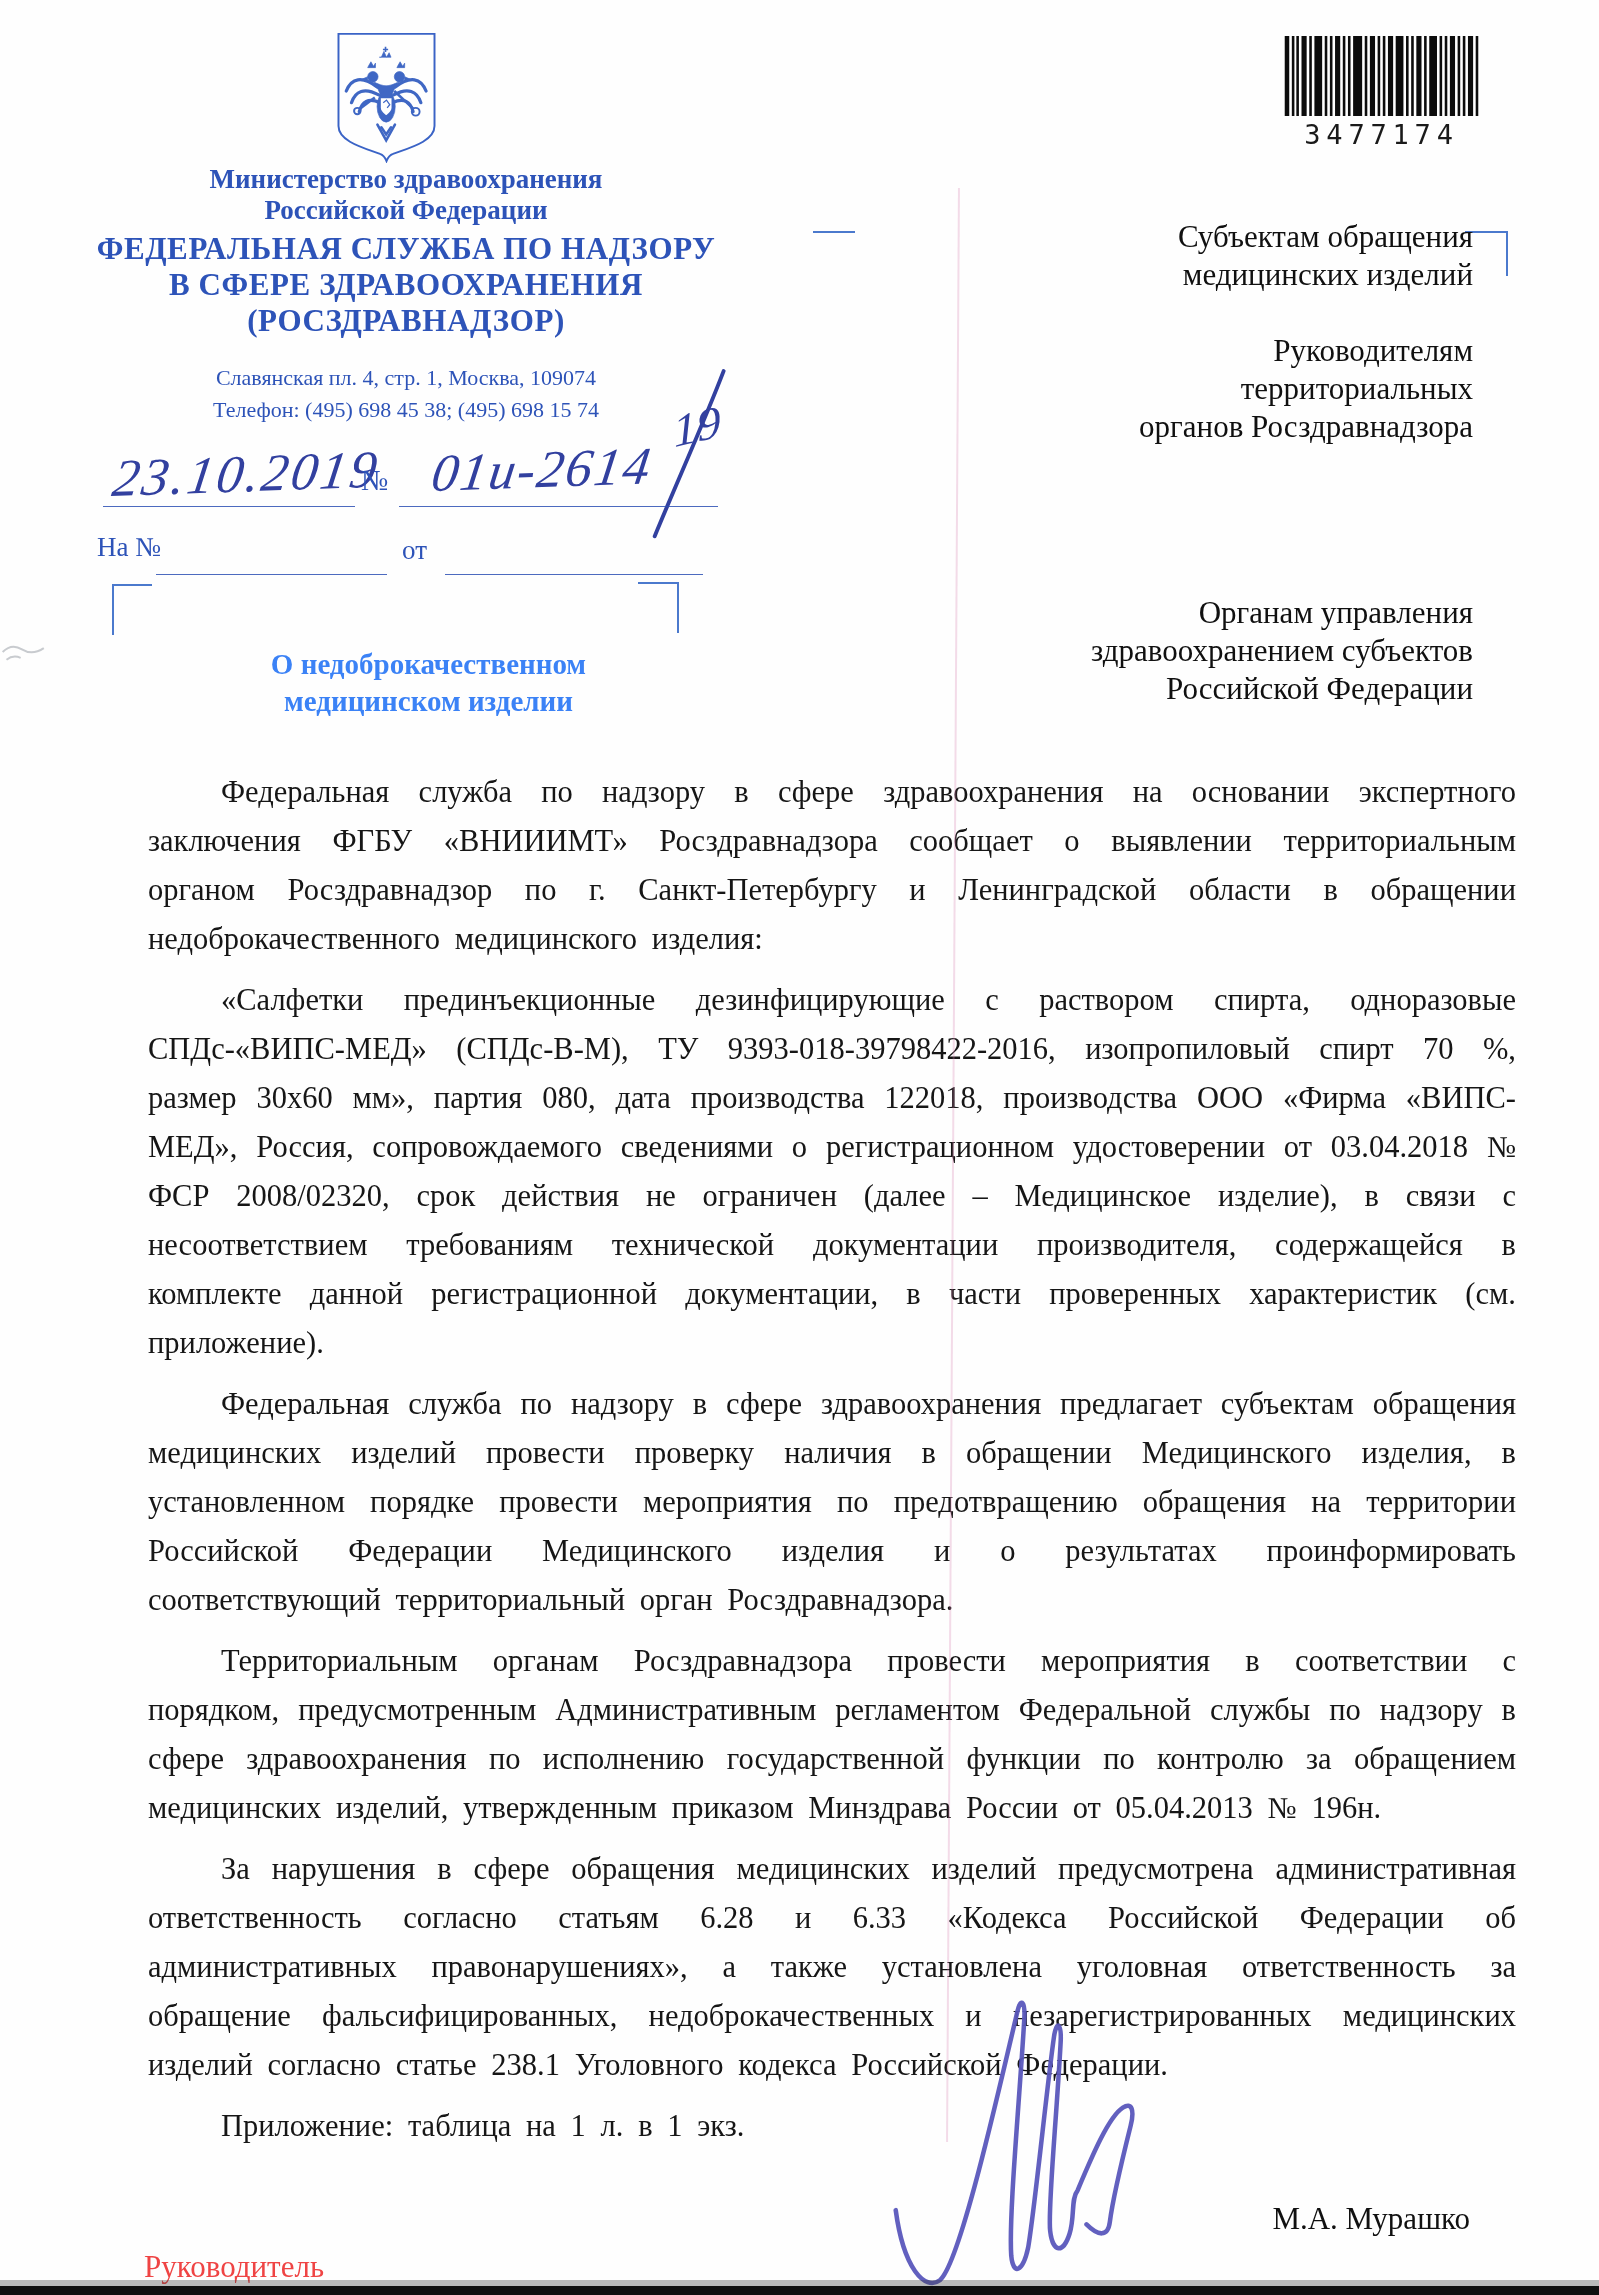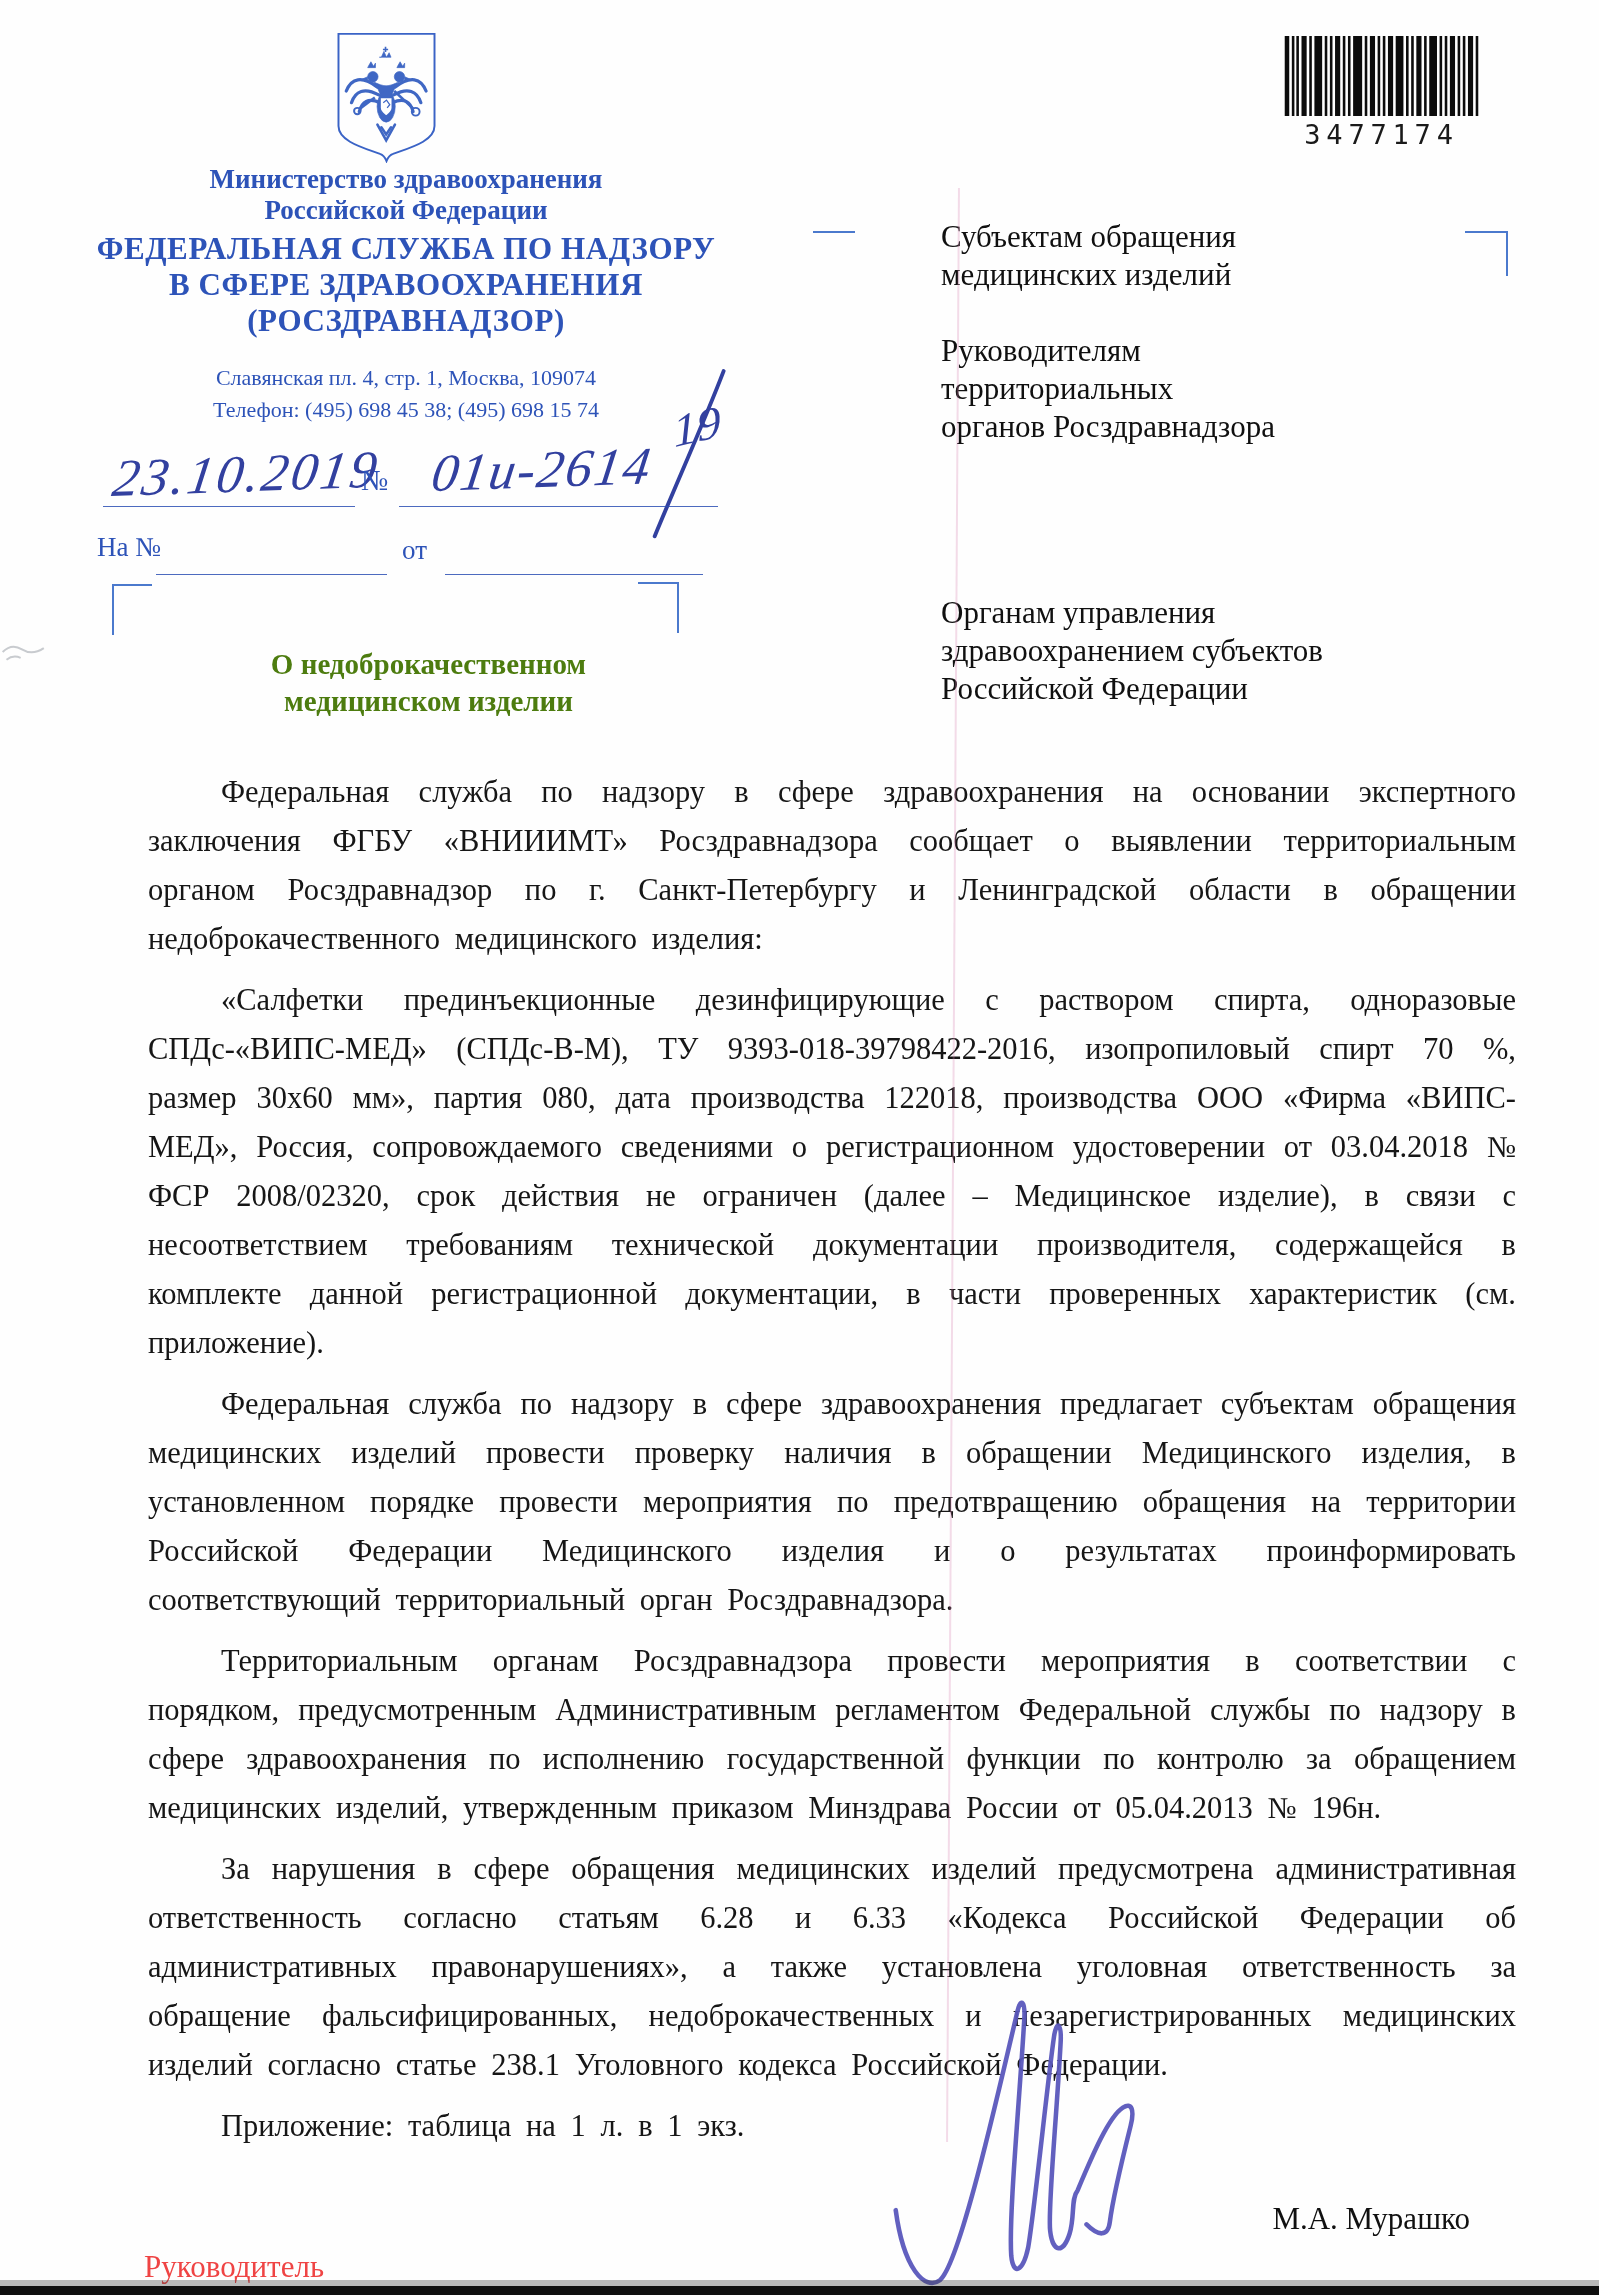--- a/index.html
+++ b/index.html
@@ -28,23 +28,23 @@
   .rule{position:absolute;height:0;border-bottom:1.9px solid rgba(45,80,180,.85);}
   .r-date{left:103px;top:506px;width:252px;}
   .r-num{left:399px;top:506px;width:319px;}
   .r-na{left:156px;top:574px;width:231px;}
   .r-ot{left:445px;top:574px;width:258px;}
   .lbl-blue{position:absolute;font-size:27px;color:#2d53b8;}
   
   .ck{position:absolute;background:#4b79cd;}
   
   .subject{position:absolute;left:240px;top:646px;width:377px;text-align:center;
-    font-size:29px;font-weight:600;line-height:37px;color:#4d7c0f;}
-  
-  .addr{position:absolute;left:941px;width:532px;text-align:left;font-size:31px;line-height:38px;color:#101010;}
+    font-size:29px;font-weight:600;line-height:37px;color:#3b82f6;}
+  
+  .addr{position:absolute;left:941px;width:532px;text-align:right;font-size:31px;line-height:38px;color:#101010;}
   
   .barcode{position:absolute;left:1284px;top:36px;width:195px;}
   .barcode svg{display:block;}
   .bc-num{margin-top:2.6px;text-align:center;font-family:"DejaVu Sans Mono","Liberation Mono",monospace;
     font-size:27px;letter-spacing:5.8px;color:#1a1a1a;}
   
   .bodytxt{position:absolute;left:136px;top:756px;width:1392px;}
   .bodytxt p{margin:12px;text-indent:73px;font-size:30.5px;line-height:49px;
     text-align:justify;word-spacing:7.1px;color:#161616;}
   

